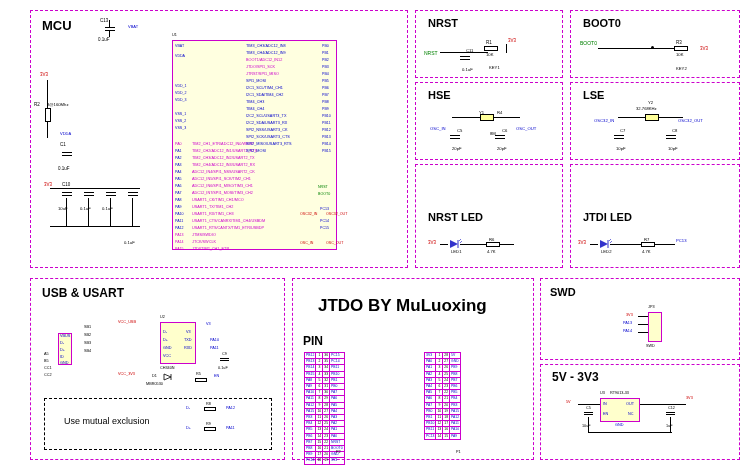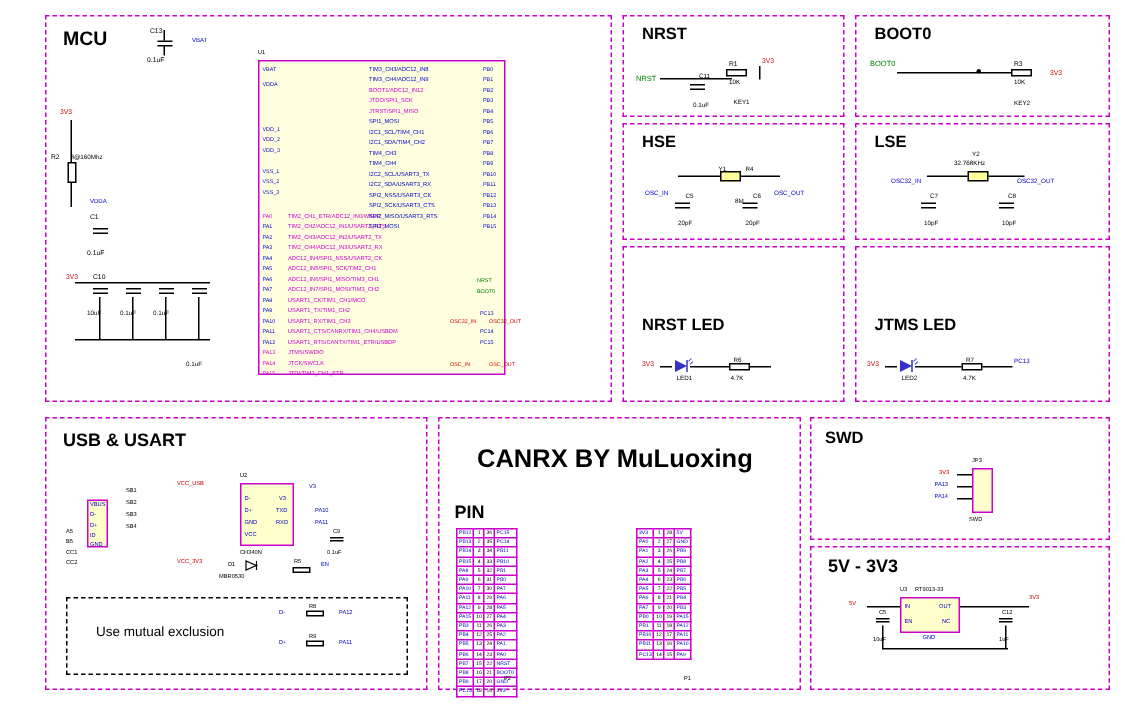--- a/index.html
+++ b/index.html
@@ -302,21 +302,21 @@
     <polygon points="2,2 2,10 10,6" fill="#3333cc"></polygon>
     <line x1="10" y1="2" x2="10" y2="10" stroke="#3333cc" stroke-width="1"></line>
     <line x1="11" y1="3" x2="13" y2="1" stroke="#3333cc" stroke-width="0.7"></line>
     <line x1="12" y1="5" x2="14" y2="3" stroke="#3333cc" stroke-width="0.7"></line>
   </svg>
   <div class="wirek" style="left:440px;top:244px;width:8px;height:1px;"></div>
   <div class="wirek" style="left:460px;top:244px;width:26px;height:1px;"></div>
   <div class="wirek" style="left:500px;top:244px;width:14px;height:1px;"></div>
 
   <div class="block" style="left:570px;top:164px;width:170px;height:104px;"></div>
-  <div class="blk-title" style="left:583px;top:211px;font-size:11px;">JTMS LED</div>
+  <div class="blk-title" style="left:583px;top:211px;font-size:11px;">JTDI LED</div>
   <div class="lbl val" style="left:578px;top:240px;font-size:4.5px;color:#cc0000;">3V3</div>
   <div class="lbl val" style="left:601px;top:249px;font-size:4.2px;">LED2</div>
   <div class="lbl val" style="left:644px;top:237px;font-size:4.2px;">R7</div>
   <div class="lbl val" style="left:642px;top:249px;font-size:4.2px;">4.7K</div>
   <div class="lbl netb" style="left:676px;top:238px;font-size:4.2px;">PC13</div>
   <div class="res-box" style="left:641px;top:242px;width:14px;height:5px;"></div>
   <svg style="position:absolute;left:598px;top:238px;width:14px;height:12px;" viewBox="0 0 14 12">
     <polygon points="2,2 2,10 10,6" fill="#3333cc"></polygon>
     <line x1="10" y1="2" x2="10" y2="10" stroke="#3333cc" stroke-width="1"></line>
     <line x1="11" y1="3" x2="13" y2="1" stroke="#3333cc" stroke-width="0.7"></line>
@@ -386,21 +386,21 @@
   <div class="lbl tiny" style="left:186px;top:406px;color:#0000cc;">D-</div>
   <div class="lbl tiny" style="left:206px;top:402px;">R8</div>
   <div class="lbl tiny" style="left:226px;top:406px;color:#0000cc;">PA12</div>
   <div class="res-box" style="left:204px;top:407px;width:12px;height:4px;"></div>
   <div class="lbl tiny" style="left:186px;top:426px;color:#0000cc;">D+</div>
   <div class="lbl tiny" style="left:206px;top:422px;">R9</div>
   <div class="lbl tiny" style="left:226px;top:426px;color:#0000cc;">PA11</div>
   <div class="res-box" style="left:204px;top:427px;width:12px;height:4px;"></div>
 
   <div class="block" style="left:292px;top:278px;width:242px;height:182px;"></div>
-  <div class="title-big" style="left:318px;top:296px;">CANRX BY MuLuoxing</div>
+  <div class="title-big" style="left:318px;top:296px;">JTDO BY MuLuoxing</div>
   <div class="blk-title" style="left:303px;top:334px;font-size:12px;">PIN</div>
 
   <table class="ptbl" style="left:304px;top:352px;">
     <tbody id="p2-body">
         <tr>
           <td class="pin-blue">PB12</td>
           <td class="pin-num">1</td>
           <td class="pin-num">36</td>
           <td class="pin-blue">PC15</td>
         </tr>

